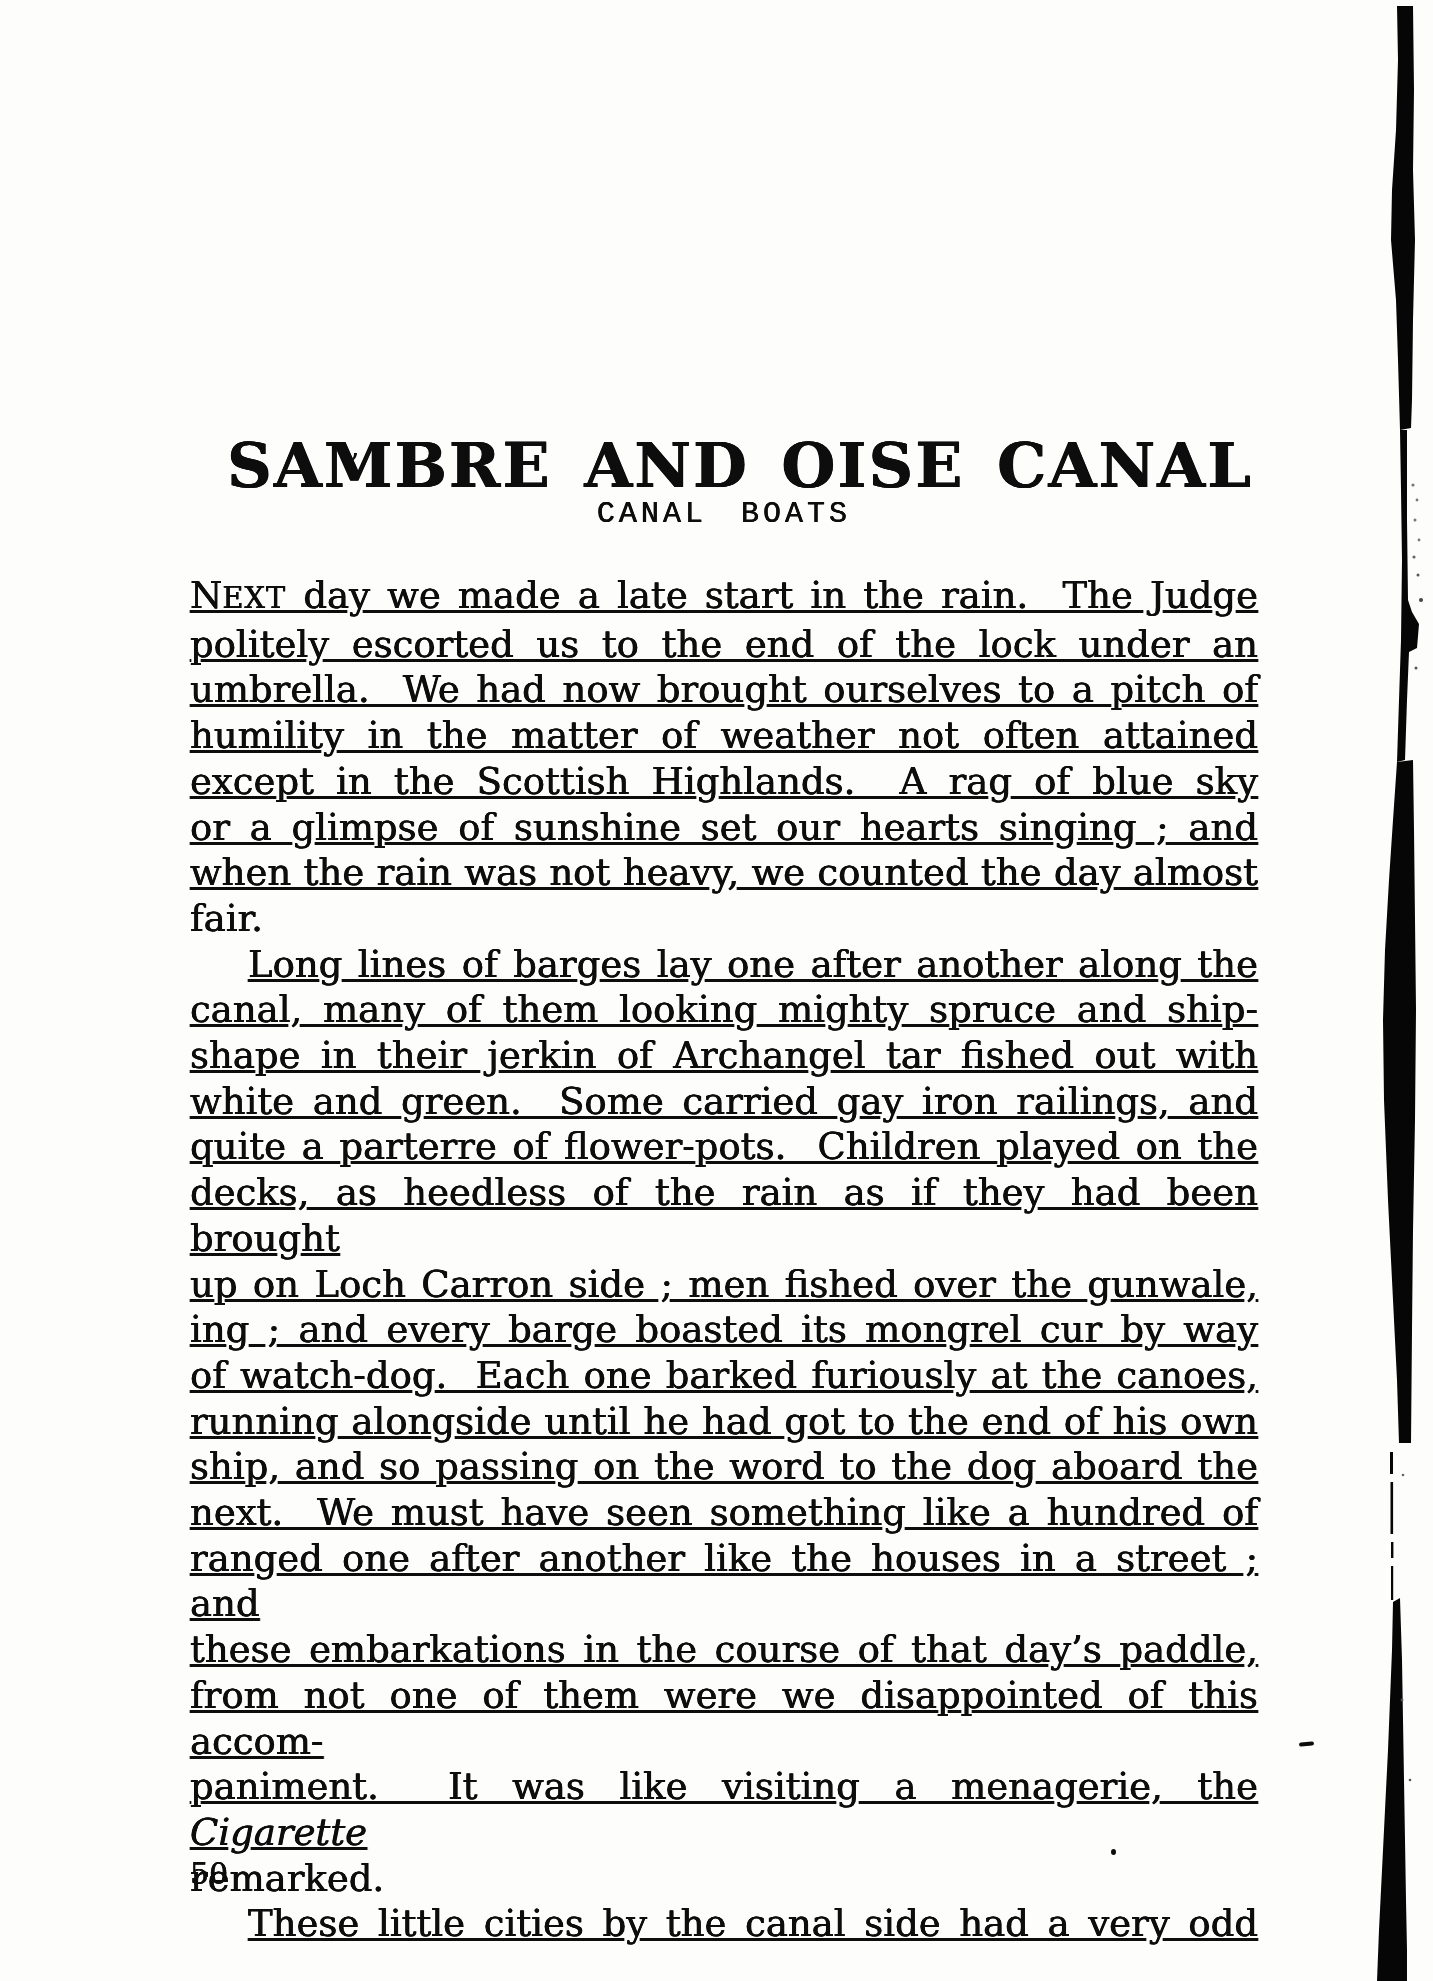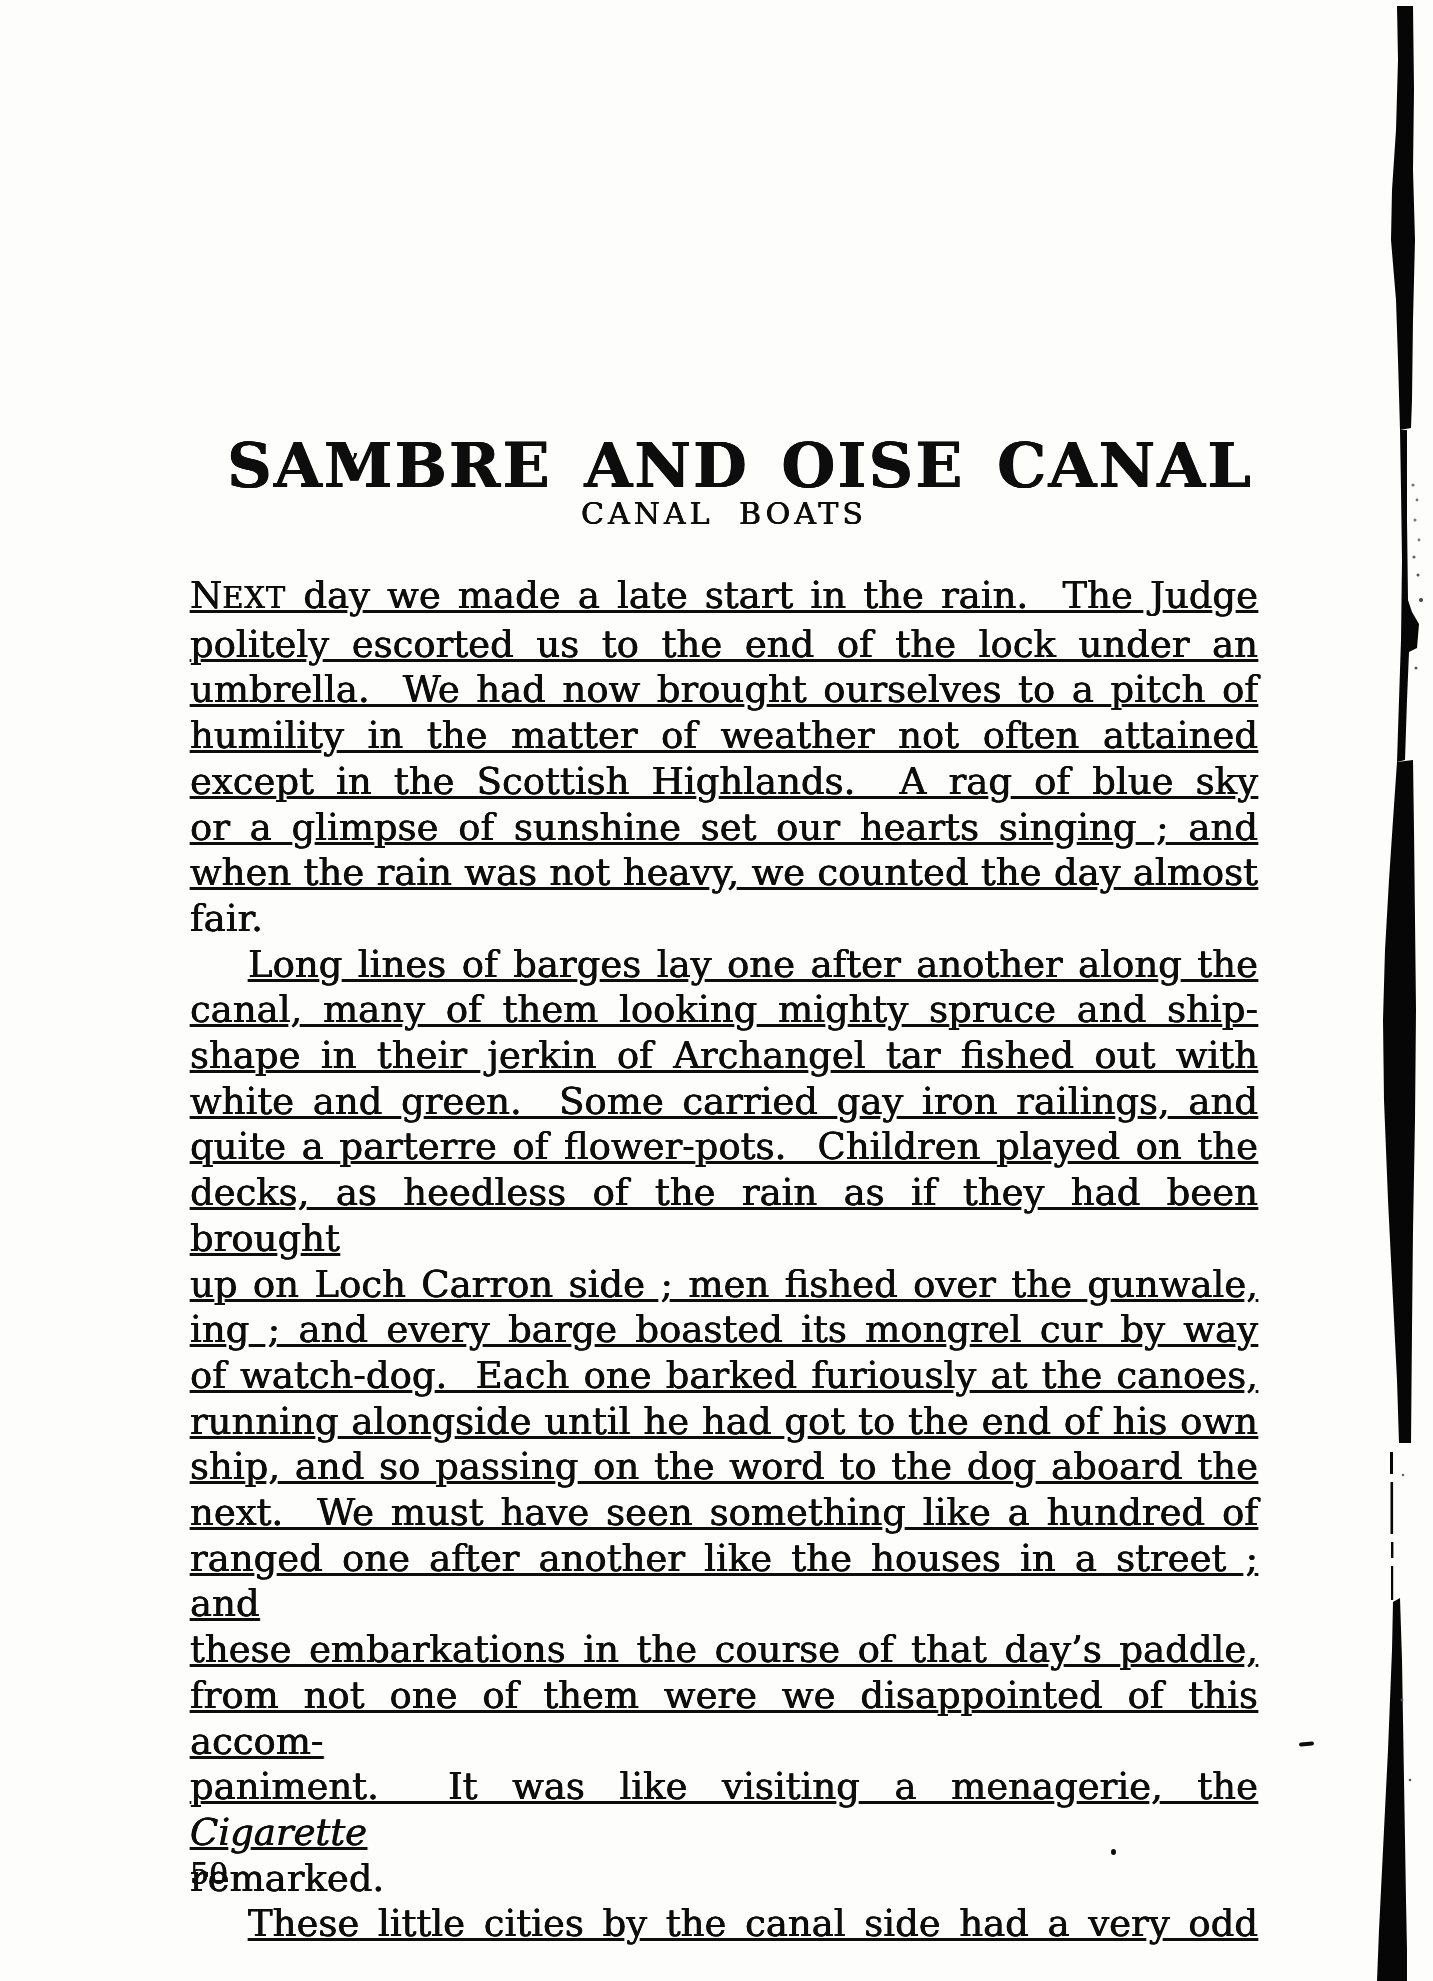--- a/index.html
+++ b/index.html
@@ -26,20 +26,21 @@
   .title-speck{
     position:absolute;left:350px;top:430px;
     font-size:32px;line-height:1;
   }
   .subtitle{
     position:absolute;top:499px;left:190px;width:1068px;margin:0;
     text-align:center;
     font-size:30px;font-weight:400;
     letter-spacing:4px;word-spacing:12px;
     line-height:1;
+    font-family:Liberation Mono, monospace;
   }
   .body{
     position:absolute;top:573px;left:190px;width:1068px;
     font-size:37px;line-height:45.7px;
   }
   .line{ text-align:justify; white-space:normal; }
   .line.jl{ text-align-last:justify;text-decoration:underline; }
   .line.ind{ text-indent:58px; }
   .sc{ font-size:0.78em; letter-spacing:1px; }
   .it{ font-style:italic; }

